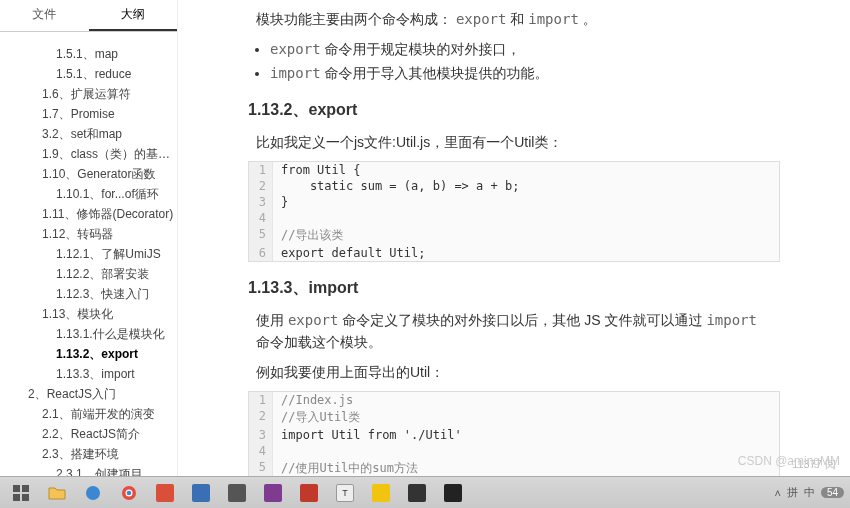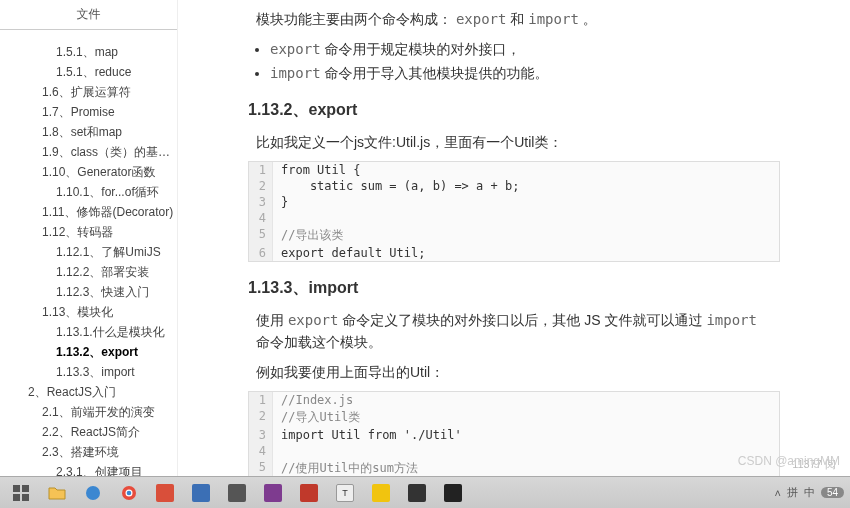--- a/index.html
+++ b/index.html
@@ -34,27 +34,28 @@
   .tray { position: absolute; right: 6px; display: flex; align-items: center; gap: 6px; color: #555; font-size: 11px; }
   .tray .badge { background: #888; color: #fff; border-radius: 8px; padding: 0 6px; font-size: 10px; }
 </style>
 </head>
 <body>
 
 <div class="app">
   <div class="sidebar">
     <div class="tabs">
       <div class="tab">文件</div>
+      <div class="tab active">大纲</div>
     </div>
     <div class="toc" id="toc">
         <div class="toc-item lvl3">1.5.1、map</div>
         <div class="toc-item lvl3">1.5.1、reduce</div>
         <div class="toc-item lvl2">1.6、扩展运算符</div>
         <div class="toc-item lvl2">1.7、Promise</div>
-        <div class="toc-item lvl2">1.8、set和map</div>
+        <div class="toc-item lvl2">3.2、set和map</div>
         <div class="toc-item lvl2">1.9、class（类）的基本语法</div>
         <div class="toc-item lvl2">1.10、Generator函数</div>
         <div class="toc-item lvl3">1.10.1、for...of循环</div>
         <div class="toc-item lvl2">1.11、修饰器(Decorator)</div>
         <div class="toc-item lvl2">1.12、转码器</div>
         <div class="toc-item lvl3">1.12.1、了解UmiJS</div>
         <div class="toc-item lvl3">1.12.2、部署安装</div>
         <div class="toc-item lvl3">1.12.3、快速入门</div>
         <div class="toc-item lvl2">1.13、模块化</div>
         <div class="toc-item lvl3">1.13.1.什么是模块化</div>

